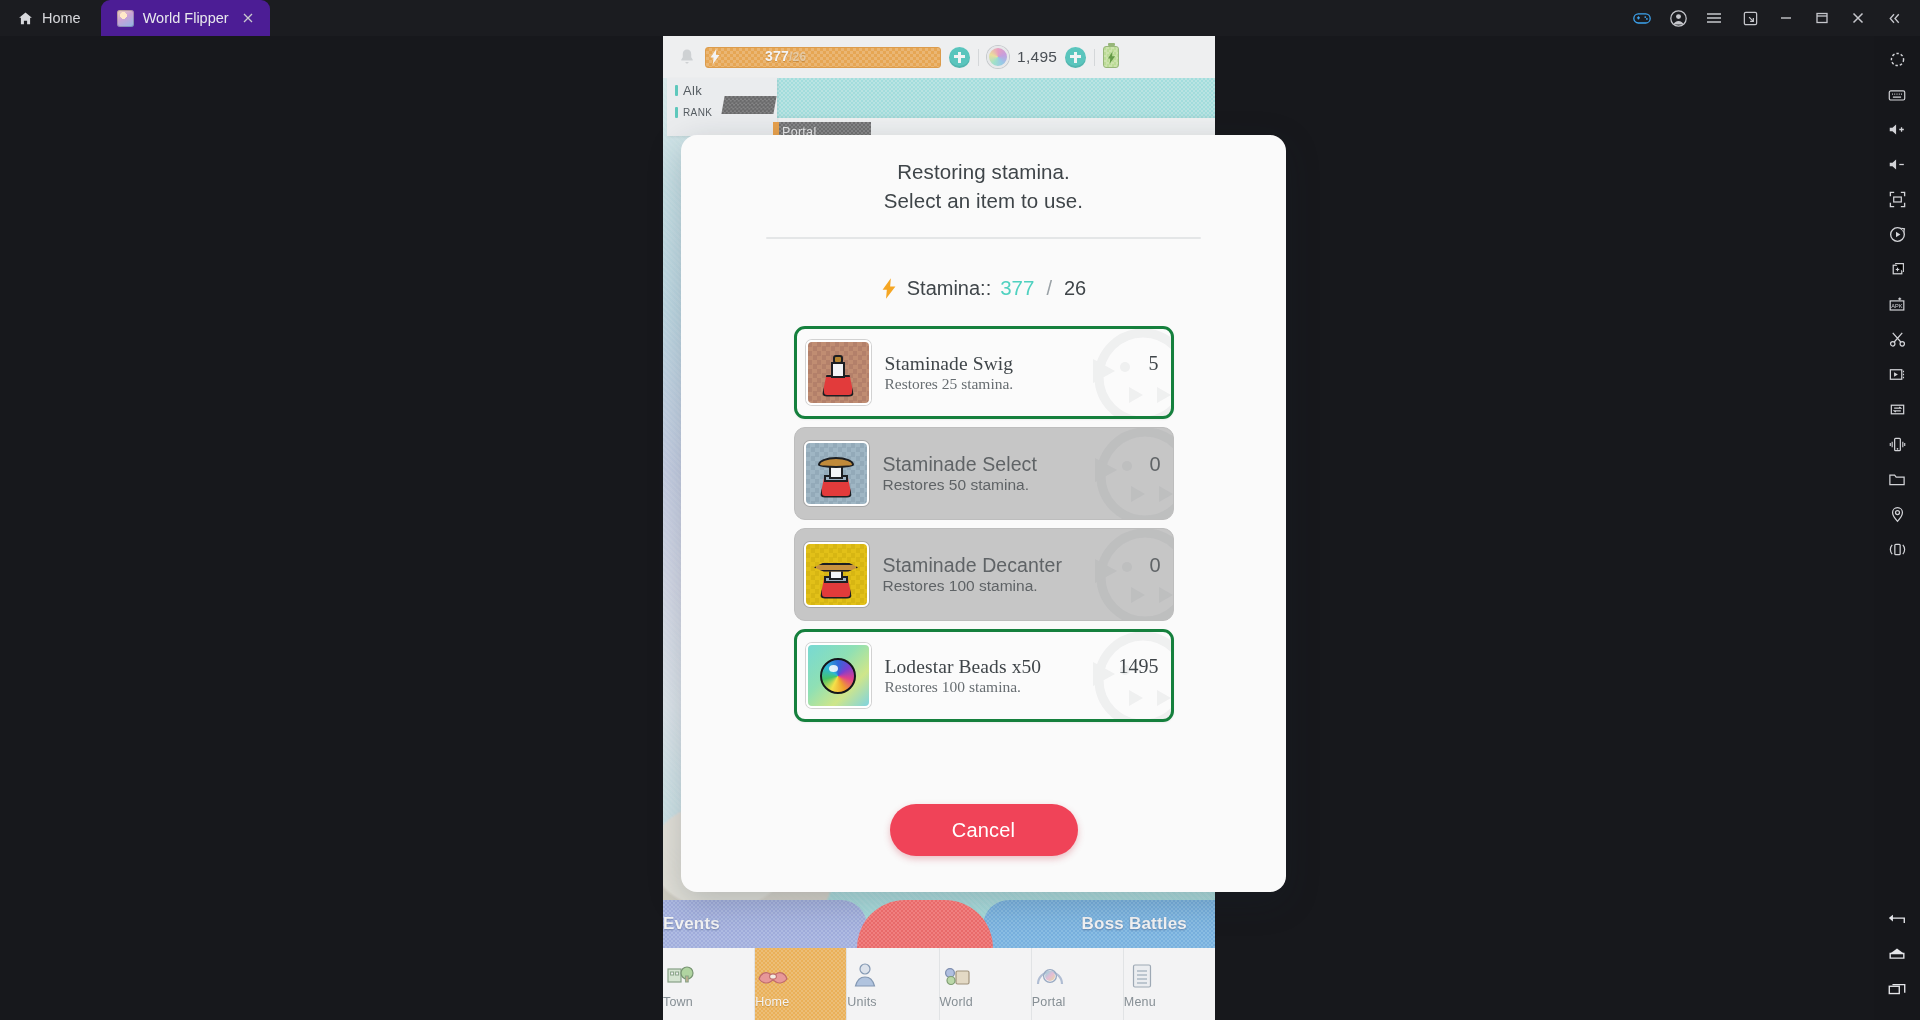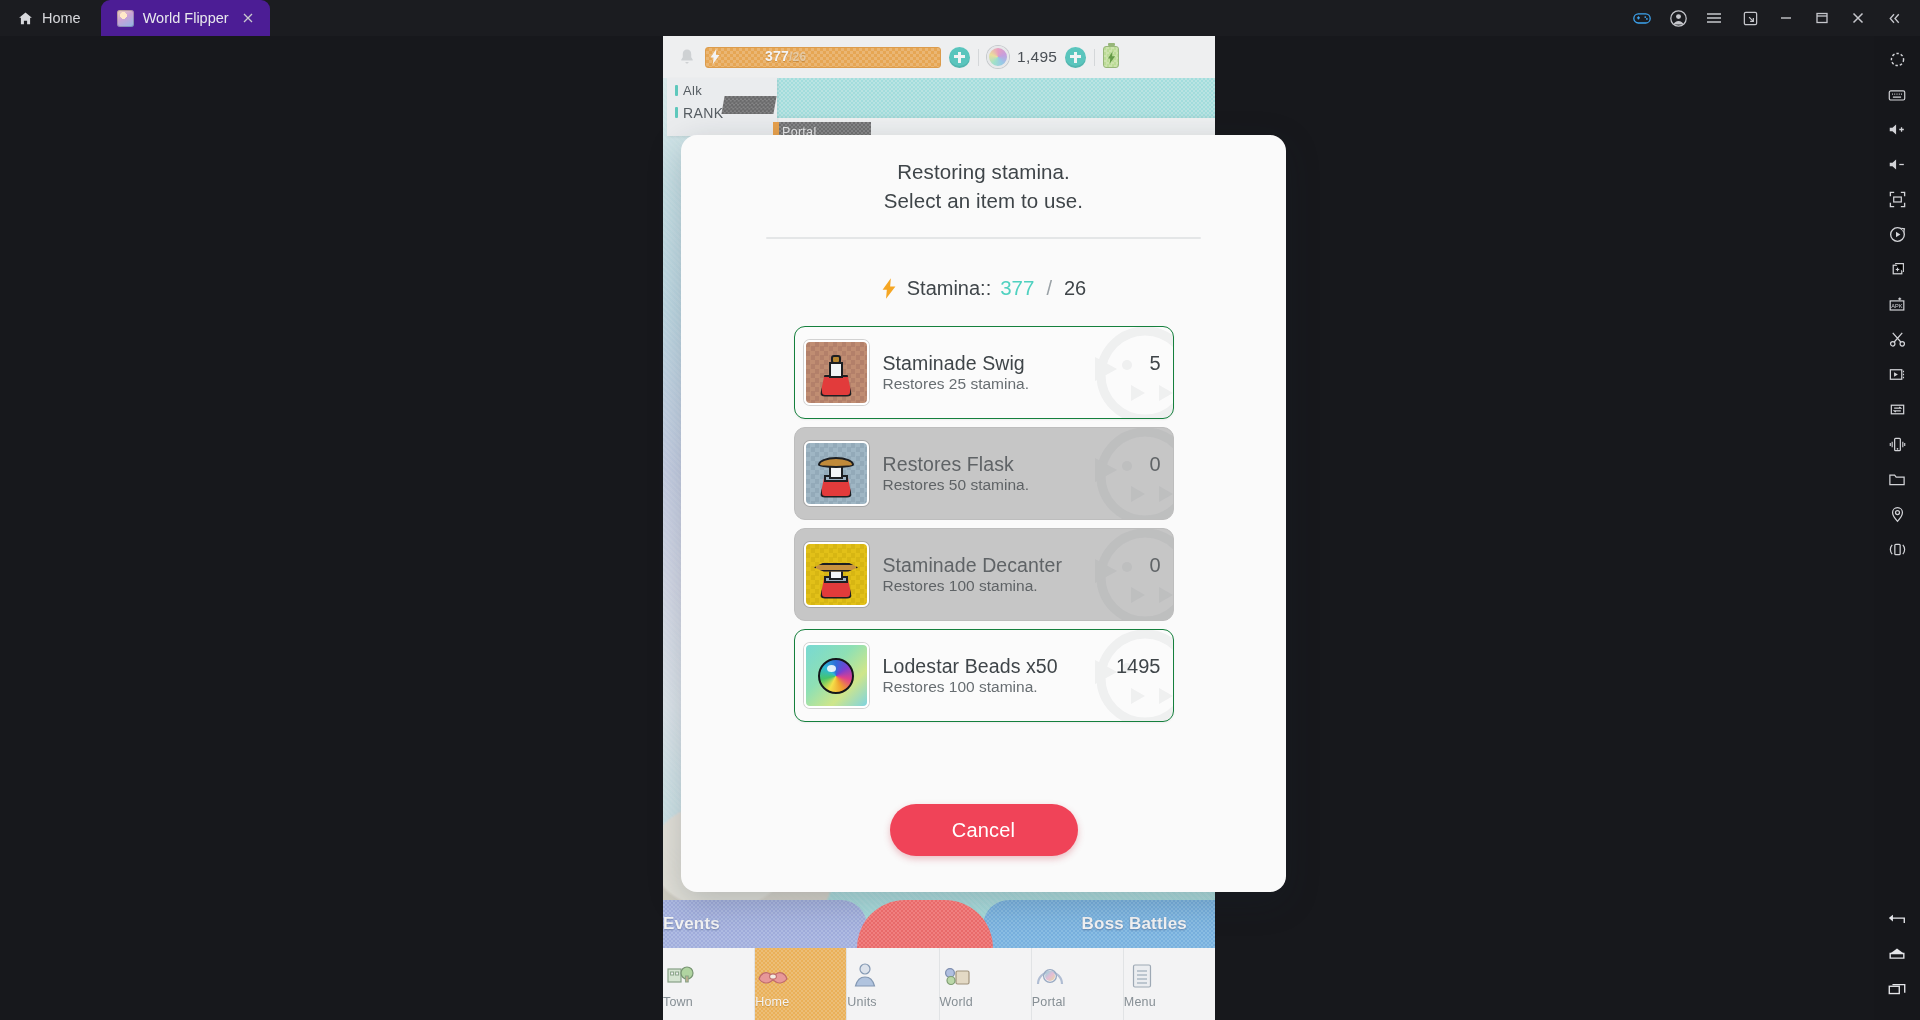--- a/index.html
+++ b/index.html
@@ -149,21 +149,21 @@
   #player-strip { position: absolute; left: 0; top: 42px; width: 552px; height: 62px; }
   #player-card {
     position: absolute; left: 4px; top: 0; width: 110px; height: 58px;
     background: #f6f8f9; border-radius: 0 0 8px 0;
     box-shadow: 1px 1px 3px rgba(0,0,0,.08);
     padding: 4px 0 0 8px;
   }
   .pl-row { display: flex; align-items: center; gap: 5px; height: 17px; }
   .pl-tick { width: 3px; height: 11px; background: #63d2c4; border-radius: 1px; }
   .pl-label { font-size: 13px; color: #5a6166; letter-spacing: .4px; }
-  .pl-label.rank { font-size: 14px; }
+  .pl-label.rank { font-size: 10px; }
   .pl-chip {
     position: absolute; left: 56px; top: 18px; width: 52px; height: 18px;
     background: repeating-conic-gradient(#8a8a8a 0% 25%, #6f6f6f 0% 50%) 0 0/4px 4px;
     transform: skewX(-10deg);
   }
   #name-plate {
     position: absolute; left: 110px; top: 44px; width: 98px; height: 20px;
     background: repeating-conic-gradient(#8f8f8f 0% 25%, #757575 0% 50%) 0 0/4px 4px;
     display: flex; align-items: center; padding-left: 9px;
   }
@@ -239,21 +239,21 @@
   .stam-line .bolt { width: 17px; height: 21px; display: inline-flex; }
   .stam-line .cur { color: #4fd1c0; font-size: 20.5px; }
   .stam-line .slash { color: #9aa1a6; margin: 0 3px; }
 
   
   #item-list { margin-top: 26px; width: 380px; display: flex; flex-direction: column; gap: 8px; }
   .item-row {
     position: relative; height: 93px; border-radius: 11px; display: flex; align-items: center;
     padding: 0 12px 0 9px; overflow: hidden;
   }
-  .item-row.enabled { background: #fbfbfb; border: 1px solid #15803d; box-shadow: 0 1px 2px rgba(0,0,0,.05); }
+  .item-row.enabled { background: #fbfbfb; border: 3px solid #15803d; box-shadow: 0 1px 2px rgba(0,0,0,.05); font-family: Liberation Serif, serif; }
   .item-row.disabled { background: #c6c6c6; border: 1px solid #bdbdbd; }
   
   .row-mark {
     position: absolute; right: -22px; top: -14px; width: 120px; height: 120px;
     opacity: .10; pointer-events: none;
   }
   .item-row.disabled .row-mark { opacity: .13; }
   .item-icon {
     width: 65px; height: 65px; flex: none; border-radius: 6px;
     border: 2.5px solid #ffffff; box-shadow: 0 0 0 1px rgba(0,0,0,.16);
@@ -697,21 +697,21 @@
         <span class="item-icon ico-flask">
           <span class="potion">
               <span class="p-body"></span>
               <span class="p-ring"></span>
               <span class="p-neck"></span>
               <span class="p-hat"></span>
             </span>
         </span>
         <span class="item-body">
           <span class="item-head">
-            <span class="item-name">Restores Flask</span>
+            <span class="item-name">Staminade Select</span>
             <span class="item-qty">0</span>
           </span>
           <span class="item-underline"></span>
           <span class="item-desc">Restores 50 stamina.</span>
         </span>
       </div>
 
       <div class="item-row disabled">
         <span class="row-mark">
           <svg width="120" height="120" viewBox="0 0 120 120">

